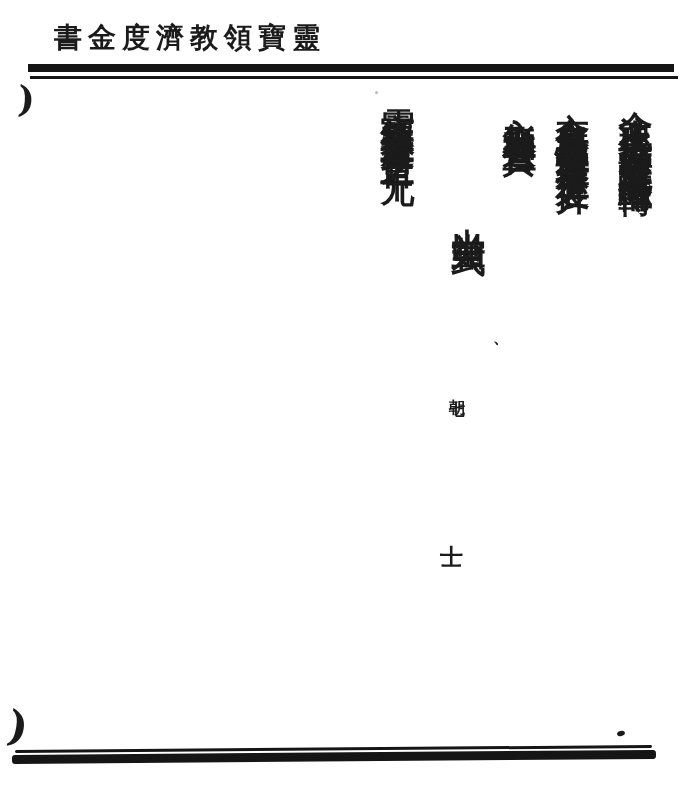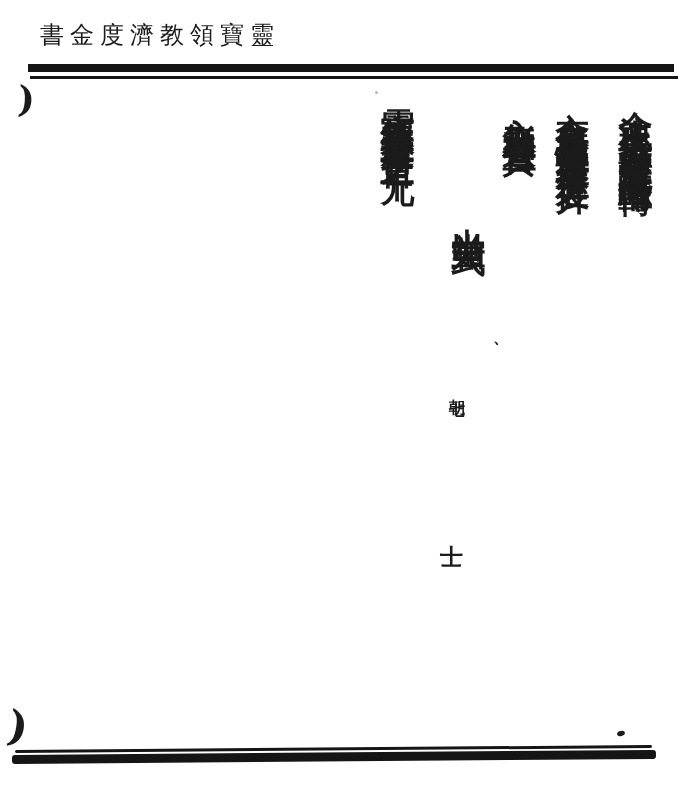--- a/index.html
+++ b/index.html
@@ -9,24 +9,24 @@
     height: 790px;
     background: #ffffff;
     overflow: hidden;
     font-family: "DejaVu Serif", "Liberation Serif", serif;
     color: #1b1b1b;
   }
   
   .header-title {
     position: absolute;
     left: 40px; top: 19px; width: 286px; height: 36px;
-    font-size: 24px; font-weight: 400;
+    font-size: 28px; font-weight: 700;
     letter-spacing: 6px;
     direction: rtl; unicode-bidi: bidi-override;
-    text-align: left;
+    text-align: right;
     white-space: nowrap;
   }
   .rule { position: absolute; background: #151515; }
   .rule.top-thick   { left: 28px; top: 64px; width: 646px; height: 8px; }
   .rule.top-thin    { left: 30px; top: 76px; width: 648px; height: 3px; }
   .rule.bottom-thin  { left: 15px; top: 750px; width: 637px; height: 3px;
                        transform: rotate(-0.45deg); transform-origin: left center; border-radius: 2px; }
   .rule.bottom-thick { left: 12px; top: 755px; width: 644px; height: 9px;
                        transform: rotate(-0.45deg); transform-origin: left center; border-radius: 3px; }
   

